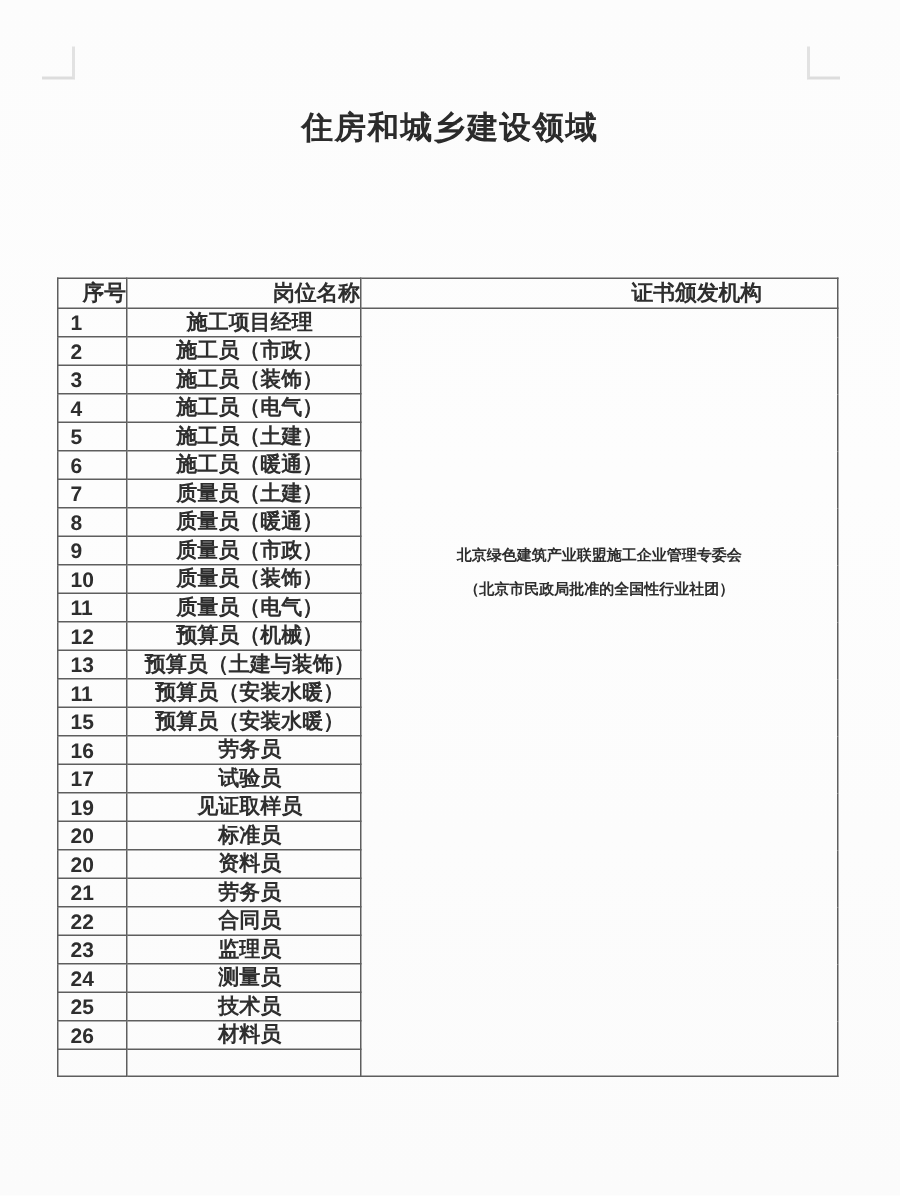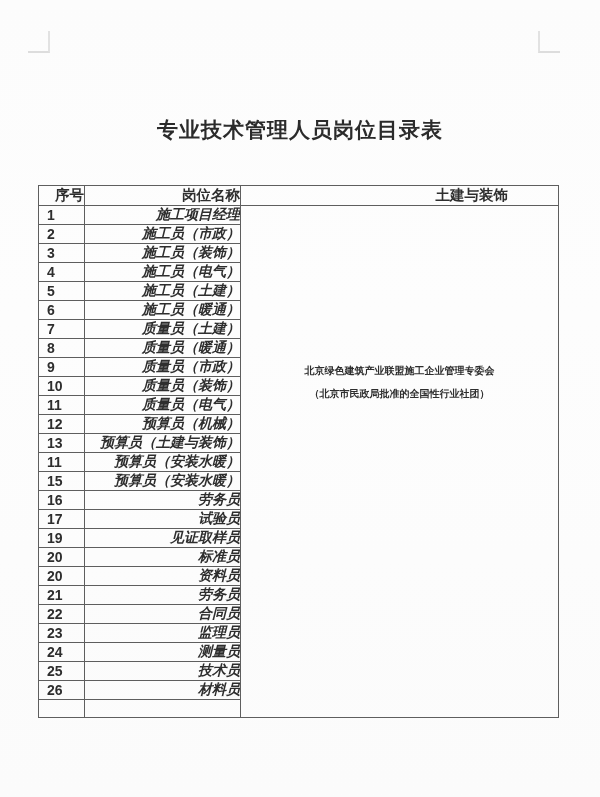--- a/index.html
+++ b/index.html
@@ -26,46 +26,46 @@
   }
   .dir th,.dir td{
     border:1px solid #5e5e5e;
     font-size:14px;font-weight:bold;color:#2e2e2e;
     padding:0;overflow:hidden;white-space:nowrap;
   }
   .dir th{height:18px;text-align:right;font-size:14.5px;}
   .dir td{height:17.4px;}
   .dir th.c3{padding-right:50px;}
   .dir td.c1{text-align:left;padding-left:8px;}
-  .dir td.c2{text-align:right;padding-left:8px;font-style:italic;}
+  .dir td.c2{text-align:center;padding-left:8px;}
   .dir td.auth{
     text-align:center;vertical-align:top;padding-top:153px;
     font-size:10px;line-height:23px;white-space:normal;
   }
 </style>
 </head>
 <body>
 
 <div class="page">
   <div class="corner corner-tl"></div>
   <div class="corner corner-tr"></div>
 
-  <h1 class="title t2">专业技术管理人员岗位目录表</h1>
+  <h1 class="title t1">住房和城乡建设领域</h1>
 
   <table class="dir">
     <colgroup>
       <col style="width:46px">
         <col style="width:156px">
         <col style="width:318px">
     </colgroup>
     <thead>
       <tr>
         <th class="c1">序号</th>
         <th class="c2">岗位名称</th>
-        <th class="c3">土建与装饰</th>
+        <th class="c3">证书颁发机构</th>
       </tr>
     </thead>
     <tbody>
       <tr>
         <td class="c1">1</td>
         <td class="c2">施工项目经理</td>
         <td class="c3 auth" rowspan="27">
           <div>北京绿色建筑产业联盟施工企业管理专委会</div>
           <div>（北京市民政局批准的全国性行业社团）</div>
         </td>

